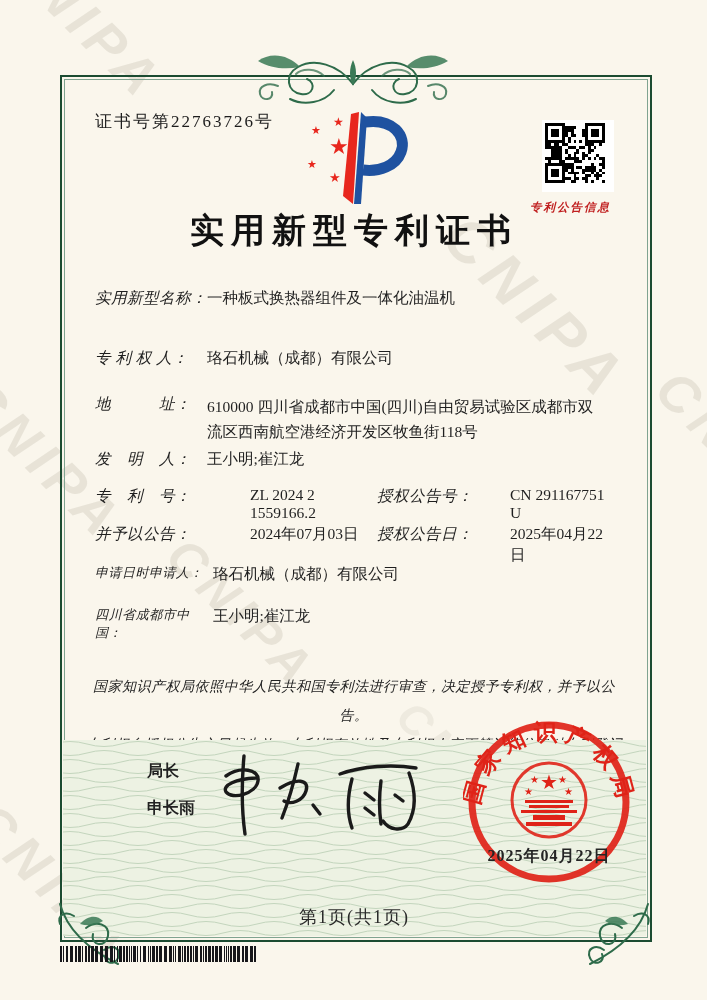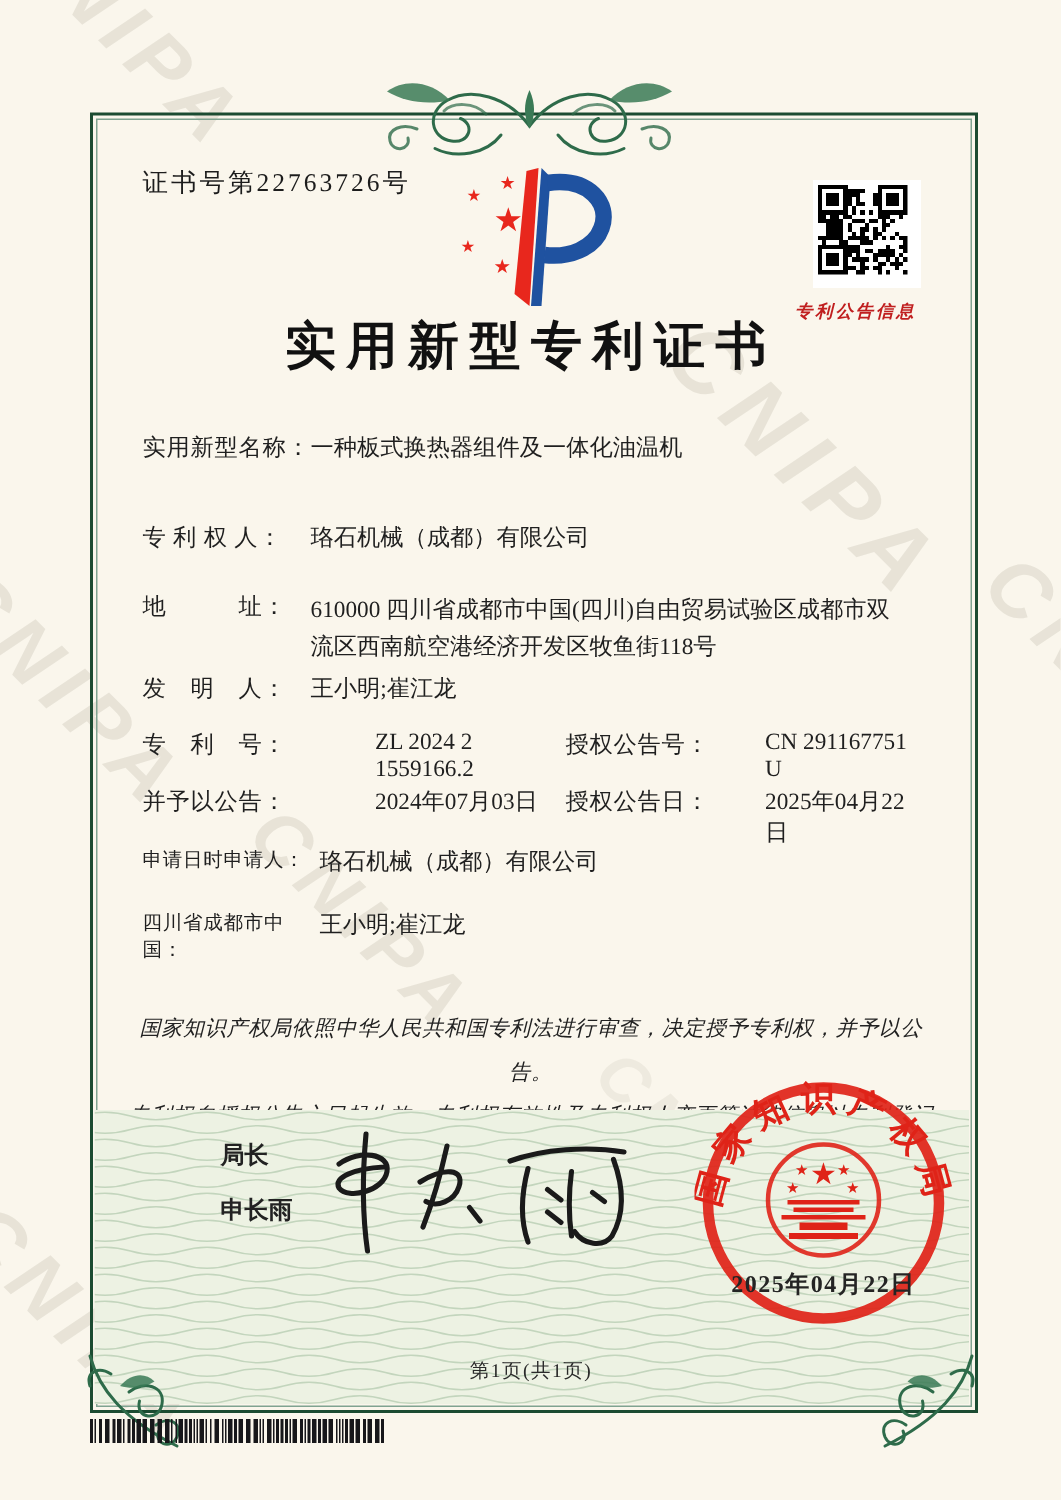--- a/index.html
+++ b/index.html
@@ -24,21 +24,21 @@
   .qr{width:66px;height:66px;margin:0 auto;background:#fff;padding:3px;}
   .qr svg{display:block;}
   .qr-label{margin-top:8px;font-size:11.5px;color:#c01f1f;font-style:italic;
             font-weight:700;letter-spacing:2px;}
 
   .title{position:absolute;left:60px;top:208px;width:588px;text-align:center;
          font-size:34px;font-weight:700;color:#111;letter-spacing:7px;}
 
   .fields{position:absolute;left:95px;top:288px;width:522px;font-size:15.5px;color:#1f1f1f;}
   .frow{position:absolute;left:0;display:flex;}
-  .lbl{display:inline-block;width:112px;flex:0 0 112px;letter-spacing:.5px;}
+  .lbl{display:inline-block;width:112px;flex:0 0 112px;letter-spacing:.5px;font-style:italic;}
   .val{display:inline-block;}
   .frow.long .lbl{width:118px;flex-basis:118px;font-size:13px;}
   .cols{position:absolute;left:0;width:522px;display:flex;}
   .col1{width:282px;flex:0 0 282px;display:flex;gap:43px;}
   .col2{display:flex;gap:37px;}
   .col2 .lbl{width:96px;flex-basis:96px;}
   .addr .val{width:400px;line-height:25px;}
 
   .statement{position:absolute;left:80px;top:672px;width:548px;text-align:center;
              font-size:14px;font-style:italic;color:#222;line-height:29px;letter-spacing:.5px;}
@@ -50,21 +50,21 @@
   .director{position:absolute;left:125px;top:752px;
             font-family:"Liberation Sans","DejaVu Sans",sans-serif;
             font-size:16px;font-weight:600;color:#222;line-height:37px;margin-left:22px;}
   .signature{position:absolute;left:210px;top:748px;}
 
   .seal{position:absolute;left:463px;top:716px;}
   .seal-date{position:absolute;left:468px;top:846px;width:162px;text-align:center;
              font-size:16px;font-weight:600;color:#242424;letter-spacing:1px;}
 
   .page-footer{position:absolute;left:60px;top:905px;width:588px;text-align:center;
-               font-size:13px;color:#2a2a2a;letter-spacing:1px;}
+               font-size:18px;color:#2a2a2a;letter-spacing:1px;}
 
   .barcode{position:absolute;left:60px;top:946px;height:16px;display:flex;align-items:stretch;}
   .barcode i{display:block;background:#17171a;margin-right:1px;}
 
   .corner{position:absolute;}
   .ornament{position:absolute;left:238px;top:32px;}
 </style>
 </head>
 <body>
 

